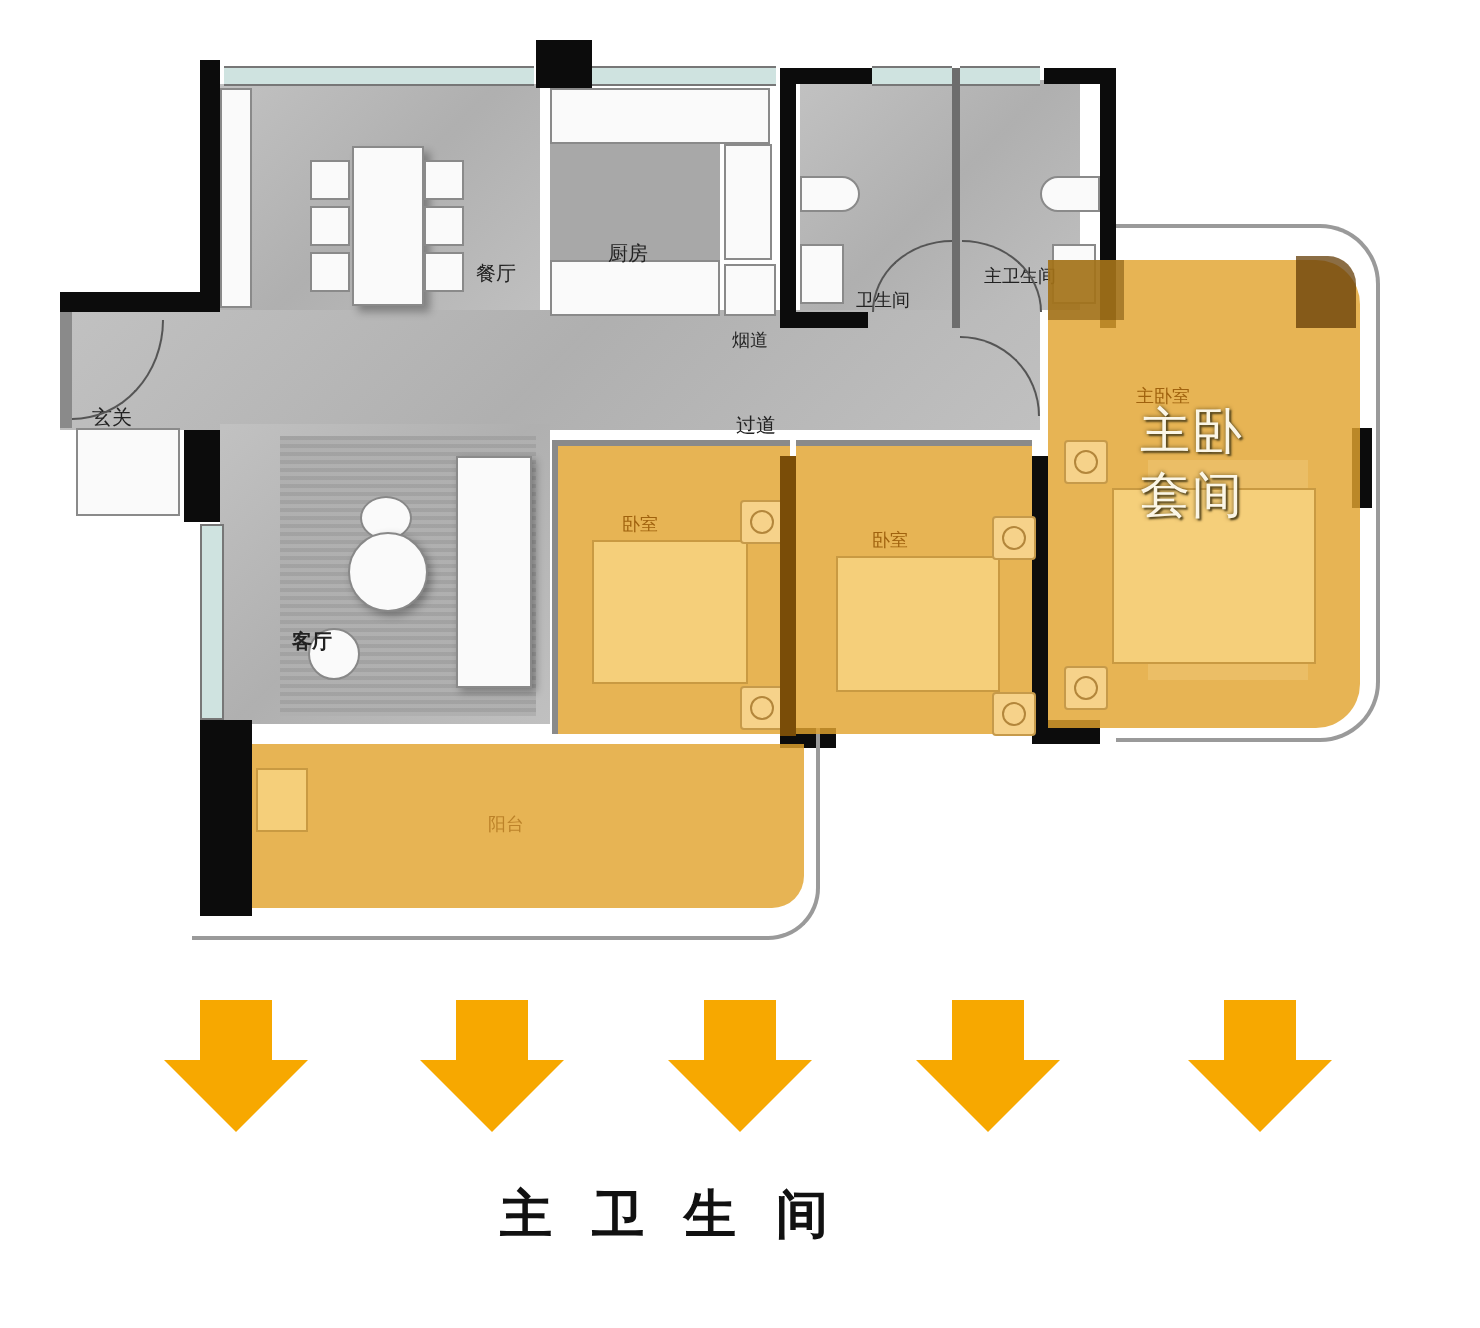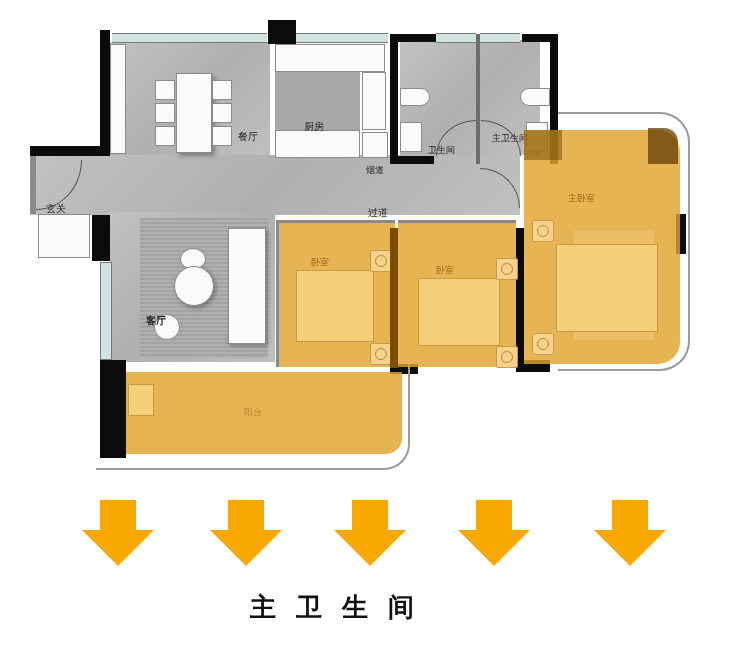--- a/index.html
+++ b/index.html
@@ -118,20 +118,24 @@
   <div class="abs" style="left:574px;top:230px;width:80px;height:110px;background:rgba(240,200,120,.5);"></div>
   <div class="abs" style="left:556px;top:244px;width:100px;height:86px;background:#f5cf7a;border:1px solid #c99a42;"></div>
   <div class="abs target" style="left:532px;top:220px;"></div>
   <div class="abs target" style="left:532px;top:333px;"></div>
   <span class="abs label-or" style="left:568px;top:192px;">主卧室</span>
 
   <div class="abs orange" style="left:126px;top:372px;width:276px;height:82px;border-radius:0 0 16px 0;"></div>
   <div class="abs" style="left:128px;top:384px;width:26px;height:32px;background:#f5cf7a;border:1px solid #c99a42;box-sizing:border-box;"></div>
   <span class="abs label-or" style="left:244px;top:406px;opacity:.6;">阳台</span>
 
+  <div class="abs big" style="left:570px;top:200px;line-height:32px;">
+    <div>主卧</div>
+    <div>套间</div>
+  </div>
 </div>
 
 <div class="abs" style="left:0;top:500px;width:740px;height:70px;">
   <svg class="abs arrow" style="left:82px;top:0;" viewBox="0 0 72 66">
       <polygon points="18,0 54,0 54,30 72,30 36,66 0,30 18,30" fill="#f7a800"></polygon>
     </svg>
   <svg class="abs arrow" style="left:210px;top:0;" viewBox="0 0 72 66">
       <polygon points="18,0 54,0 54,30 72,30 36,66 0,30 18,30" fill="#f7a800"></polygon>
     </svg>
   <svg class="abs arrow" style="left:334px;top:0;" viewBox="0 0 72 66">

